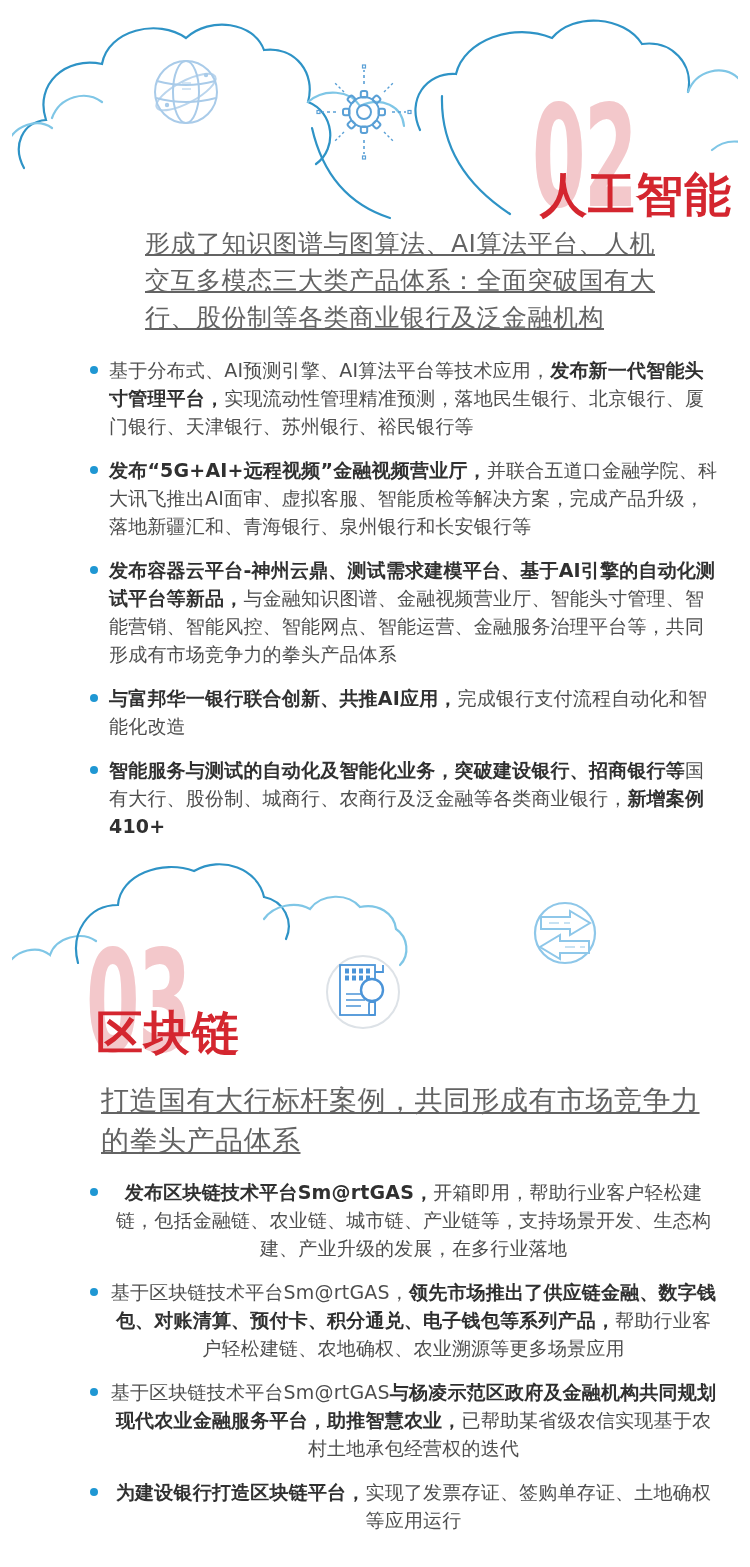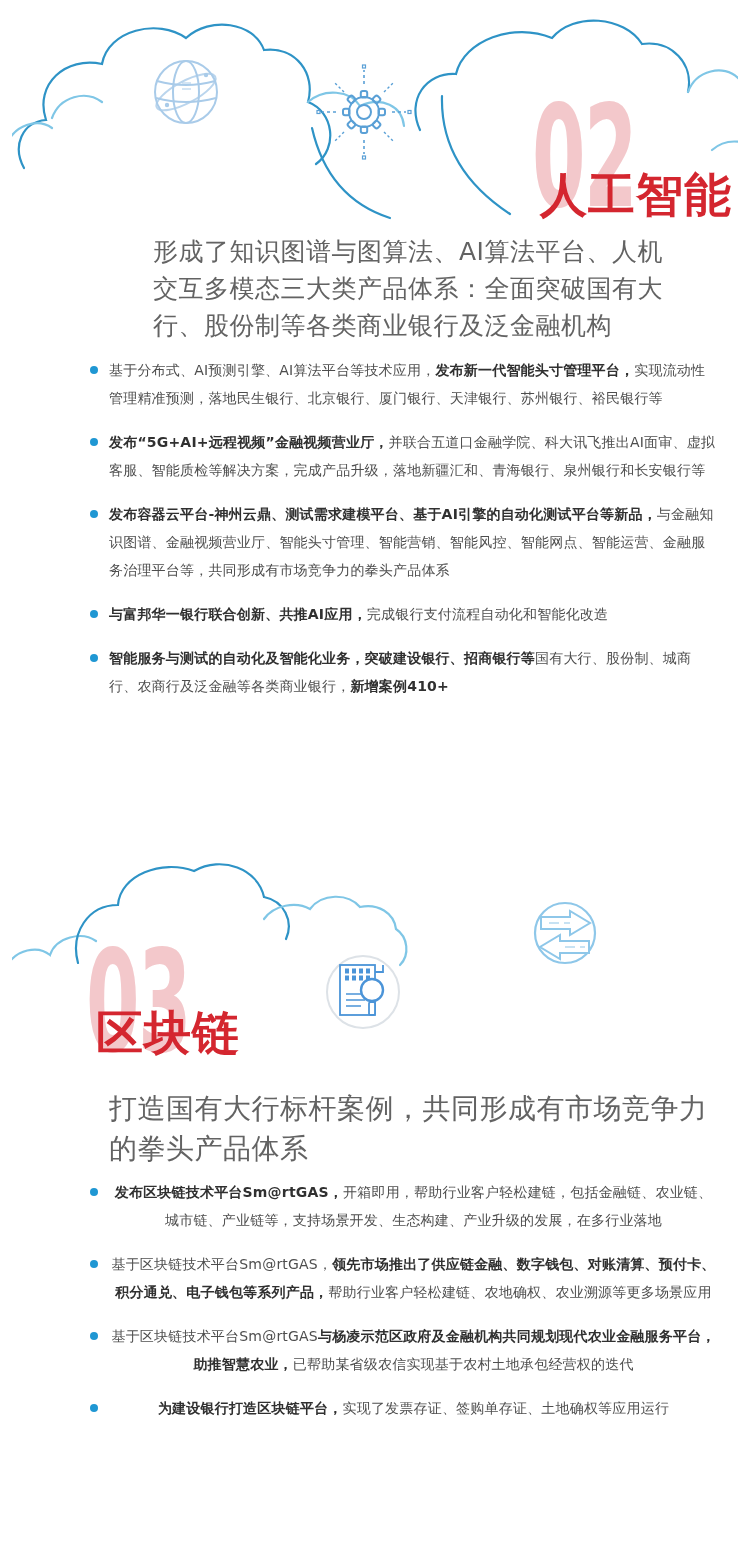--- a/index.html
+++ b/index.html
@@ -32,27 +32,27 @@
     letter-spacing:-3px;z-index:1;
   }
   #num-ai{left:520px;top:88px;}
   #num-bc{left:74px;top:933px;}
   .section-title{
     position:absolute;margin:0;font-size:47px;line-height:1.15;font-weight:bold;
     color:var(--accent-red);letter-spacing:1px;z-index:2;
   }
   #title-ai{left:528px;top:168px;}
   #title-bc{left:84px;top:1006px;}
-  .subtitle{position:absolute;margin:12px;color:var(--subtitle-gray);z-index:2;}
+  .subtitle{position:absolute;margin:4px;color:var(--subtitle-gray);z-index:2;text-decoration:underline;}
   #subtitle-ai{left:129px;top:221px;width:522px;font-size:25px;line-height:37px;letter-spacing:.5px;}
   #subtitle-bc{left:85px;top:1077px;width:600px;font-size:28px;line-height:40px;letter-spacing:.5px;}
   .bullets{position:absolute;left:78px;width:628px;margin:0;padding:0;list-style:none;z-index:2;}
   #bullets-ai{top:356px;}
   #bullets-bc{top:1178px;text-align:center;}
-  .bullet{display:flex;margin:0 0 16px 0;font-size:14px;line-height:28px;color:var(--text-gray);letter-spacing:.2px;}
+  .bullet{display:flex;margin:0 0 16px 0;font-size:19px;line-height:28px;color:var(--text-gray);letter-spacing:.2px;}
   .dot{flex:0 0 8px;width:8px;height:8px;margin:10px 11px 0 0;border-radius:50%;background:var(--bullet-blue);}
   .bullet-text{flex:1;}
   .bullet-text .b{font-weight:bold;color:var(--text-bold);}
 </style>
 </head>
 <body>
 
 <main class="page">
 
   <svg id="deco-top" class="deco" width="750" height="250" viewBox="0 0 750 250">

